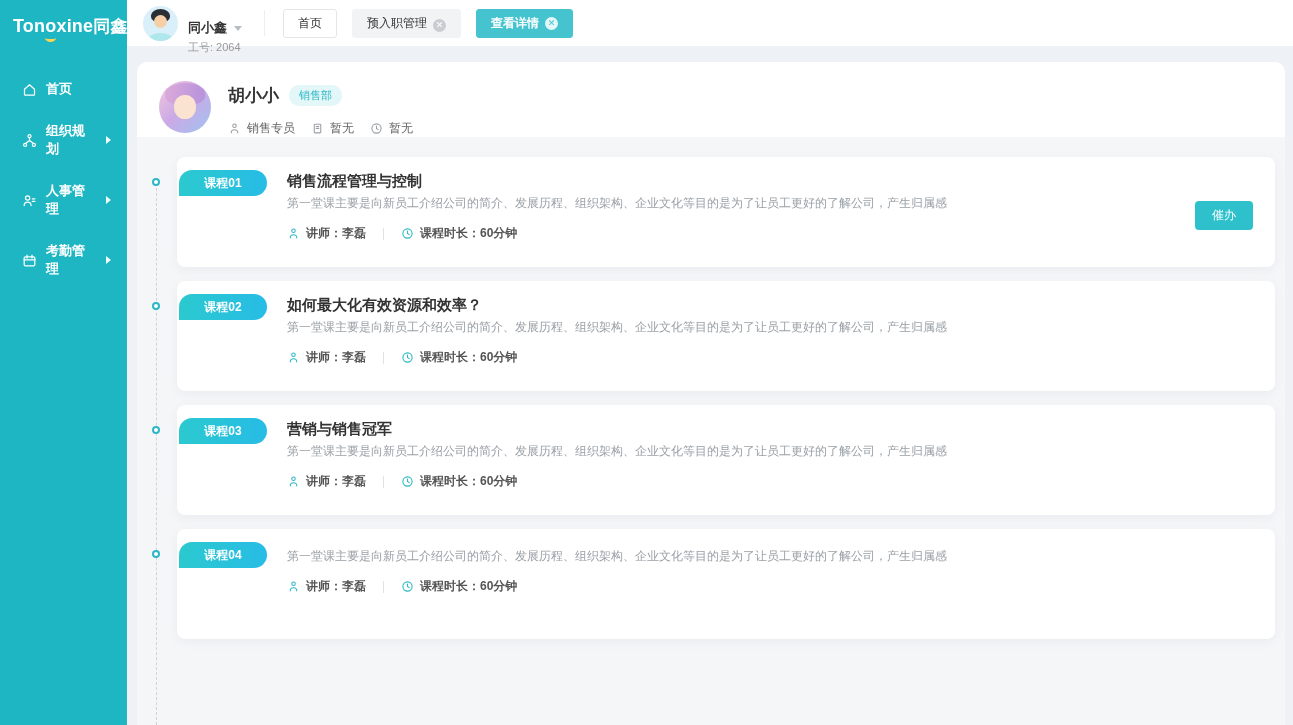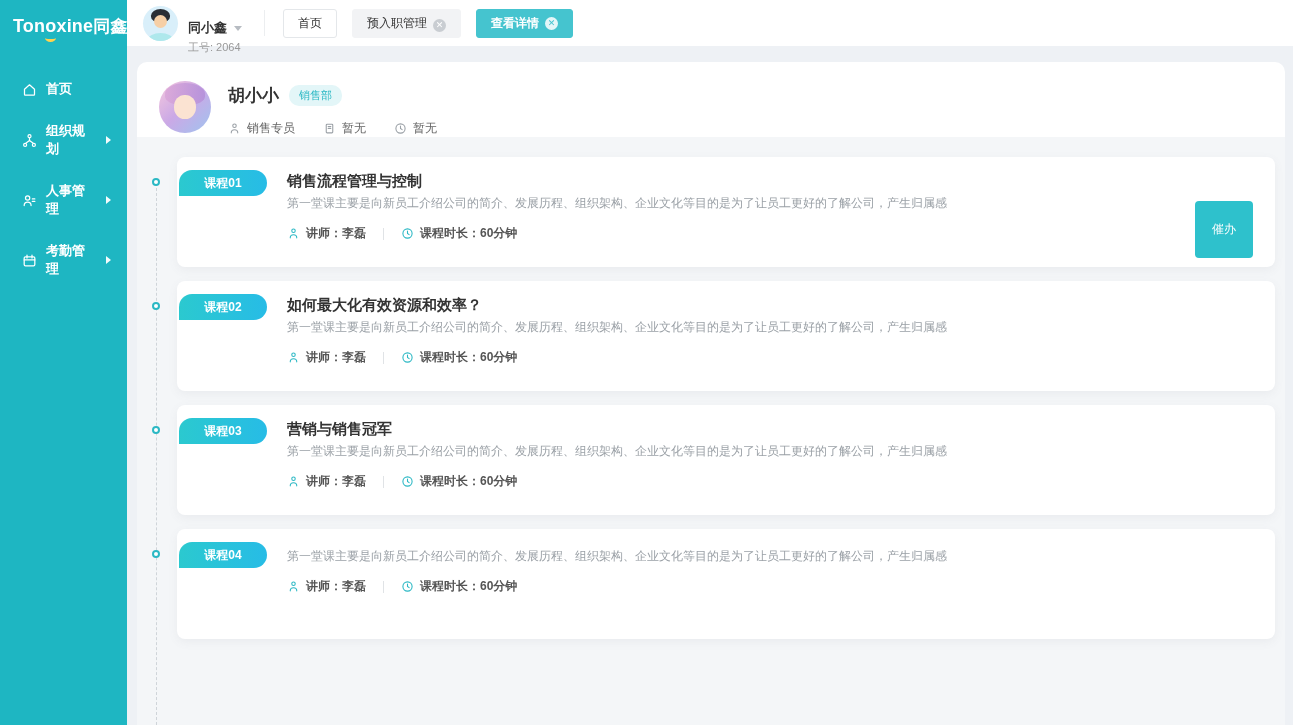--- a/index.html
+++ b/index.html
@@ -50,21 +50,21 @@
   .panel { background:#fff; border-radius:10px 10px 0 0; height:100%; display:flex; flex-direction:column; overflow:hidden; }
   .profile { display:flex; padding:19px 0 0 22px; flex-shrink:0; }
   .profile-avatar { width:52px; height:52px; border-radius:50%; flex-shrink:0;
       background:linear-gradient(135deg,#f6c9dd 0%,#cba9e6 48%,#9fc4ef 100%); position:relative; overflow:hidden; }
   .pa-hair { position:absolute; top:2px; left:6px; width:40px; height:22px; background:linear-gradient(90deg,#d9a6d8,#b48fd9); border-radius:50% 50% 40% 40%; opacity:.85; }
   .pa-face { position:absolute; top:14px; left:15px; width:22px; height:24px; background:#fbe3d2; border-radius:48%; }
   .profile-right { margin-left:17px; padding-top:3px; }
   .profile-name-row { display:flex; align-items:center; gap:10px; }
   .profile-name { font-size:17px; font-weight:bold; color:#333; }
   .dept-badge { font-size:11px; color:#2bb8c4; background:#e3f6f8; border-radius:10px; padding:3px 10px; }
-  .profile-info { display:flex; gap:28px; margin-top:13px; font-size:12px; color:#666; }
+  .profile-info { display:flex; gap:16px; margin-top:13px; font-size:12px; color:#666; }
   .info-item { display:flex; align-items:center; gap:6px; }
   .info-ico { color:#9aa0a6; display:flex; }
   .info-ico svg { width:13px; height:13px; }
 
   .tabs { display:flex; gap:30px; padding-left:22px; margin-top:14px; border-bottom:1px solid #ebedf0; flex-shrink:0; }
   .tab { font-size:13px; color:#333; font-weight:bold; padding:10px 3px 12px; cursor:pointer; position:relative; }
   .tab.active { color:#2bb8c4; }
   .tab.active::after { content:""; position:absolute; left:-4px; right:-4px; bottom:-1px; height:2px; background:#2bb8c4; }
 
   .course-area { flex:1; background:#f4f6f8; position:relative; padding:20px 10px 0 40px; min-height:0; }
@@ -75,21 +75,21 @@
   .badge { position:absolute; left:2px; top:13px; width:88px; height:26px; line-height:26px; text-align:center; color:#fff;
       font-size:12px; font-weight:bold; background:linear-gradient(90deg,#2bc9cf,#27bce6); border-radius:13px 13px 13px 0; }
   .card-body { padding:15px 140px 0 110px; }
   .card-title { font-size:15px; font-weight:bold; color:#333; }
   .card-desc { margin-top:4px; font-size:12px; color:#9aa0a6; white-space:nowrap; overflow:hidden; }
   .card-meta { margin-top:13px; display:flex; align-items:center; font-size:12px; color:#555; font-weight:bold; }
   .meta-ico { color:#2bb8c4; display:flex; margin-right:6px; }
   .meta-ico svg { width:13px; height:13px; }
   .meta-divider { width:1px; height:12px; background:#e0e3e6; margin:0 17px; }
   .urge-btn { position:absolute; right:22px; top:44px; background:#2ec1cc; color:#fff; font-size:12px;
-      padding:20px 17px; border-radius:4px; border:none; cursor:pointer; font-family:inherit; }
+      padding:6px 17px; border-radius:4px; border:none; cursor:pointer; font-family:inherit; }
 </style>
 </head>
 <body>
 
 <div class="app">
 
   <aside class="sidebar">
     <div class="logo">
       <span>Ton</span><span class="smile-o"><span>o</span><i class="smile"></i></span><span>xine</span><span class="logo-cn">同鑫</span>
     </div>

